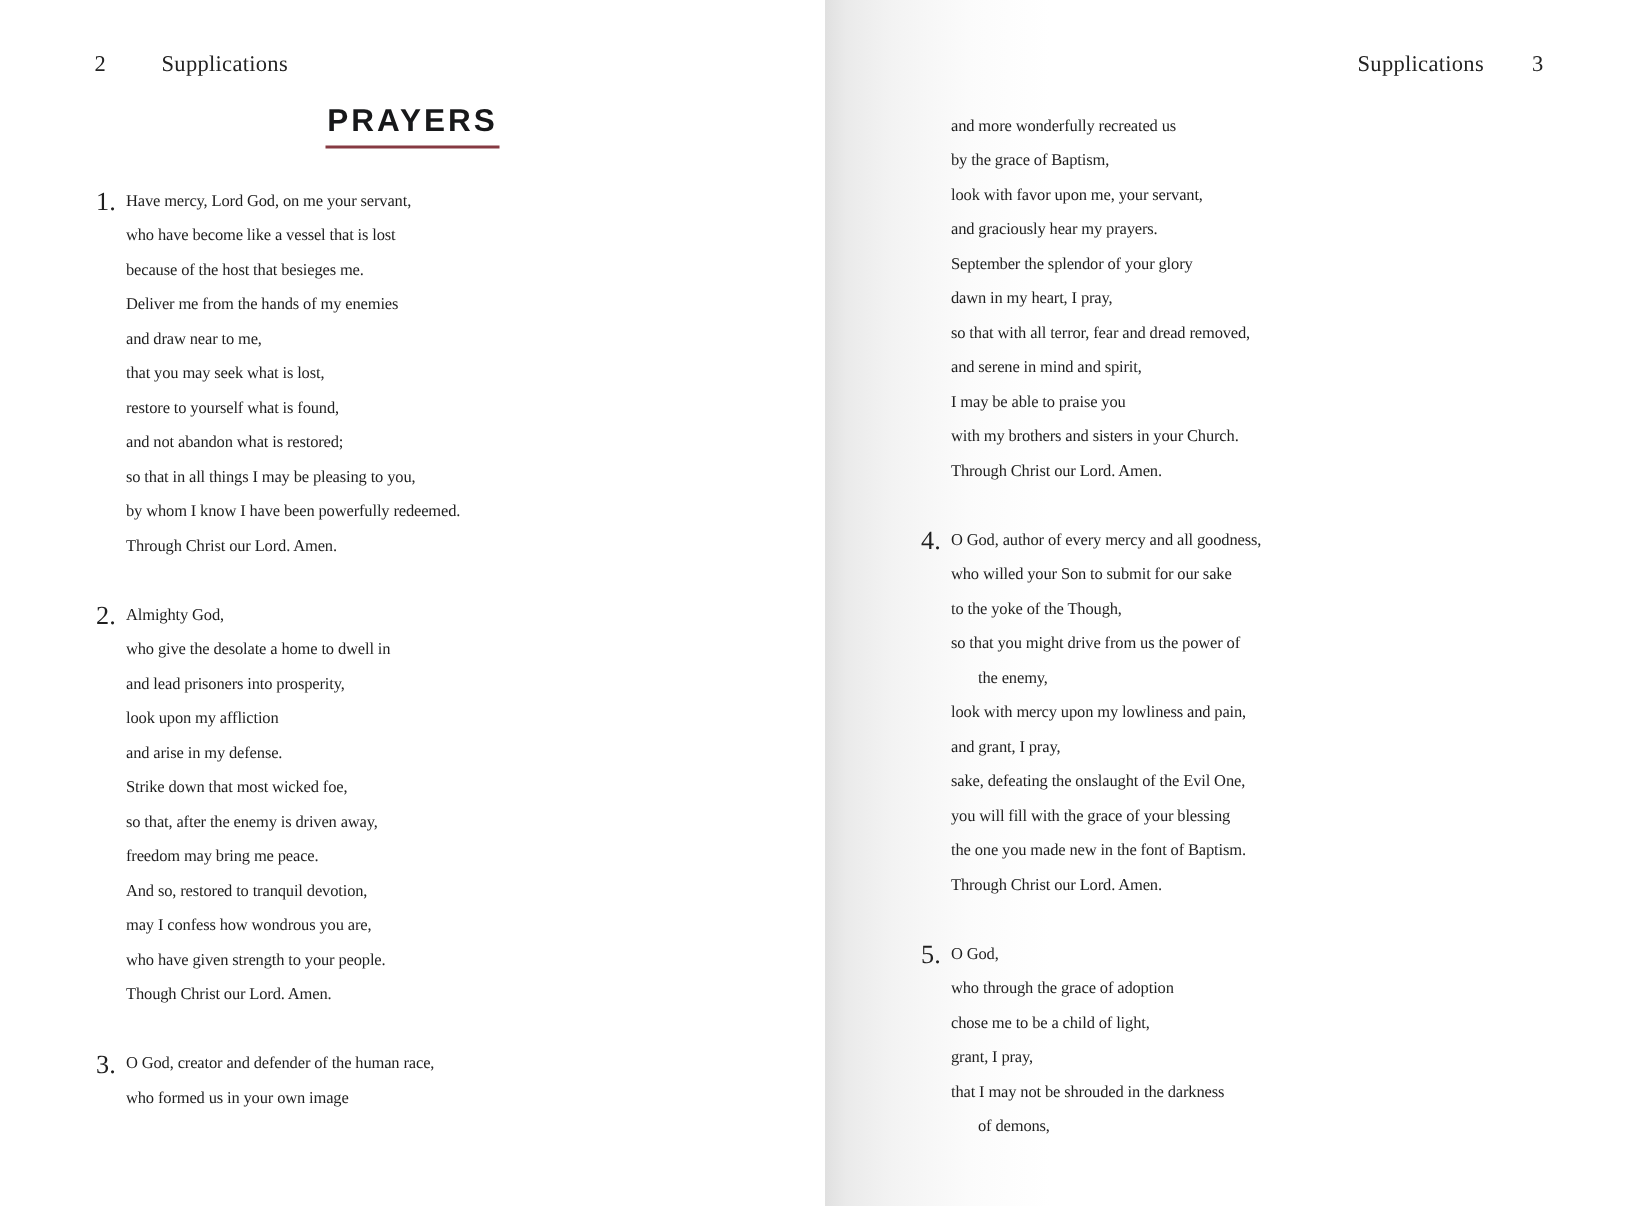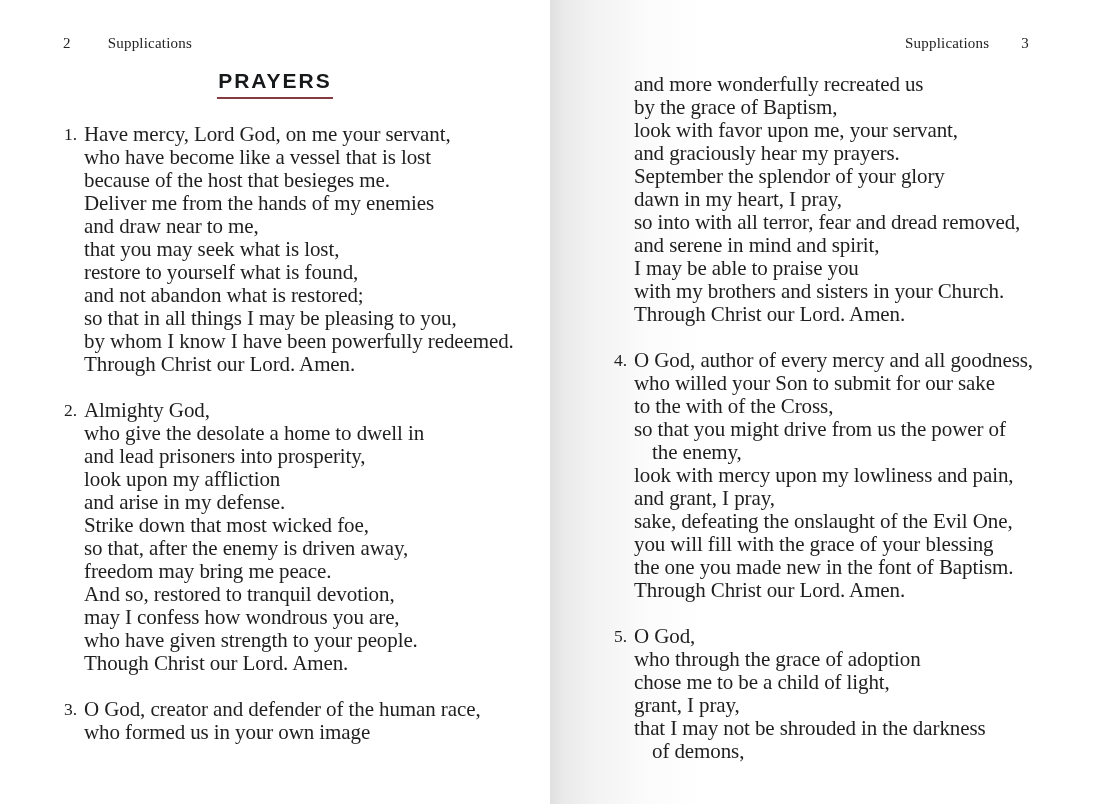--- a/index.html
+++ b/index.html
@@ -37,21 +37,21 @@
   .prayers { margin-top: 24px; }
   .continuation { margin-top: 20px; padding-left: 21px; }
   .prayer { position: relative; padding-left: 21px; }
   .prayer + .prayer { margin-top: 23px; }
   .continuation + .prayers { margin-top: 23px; }
   .num {
     position: absolute; left: 1px; top: 0;
     font-size: 17.5px; line-height: 23px;
   }
   .line {
-    font-size: 21px; line-height: 23px;
+    font-size: 11px; line-height: 23px;
     white-space: nowrap; letter-spacing: -0.1px;
   }
   .line.wrap-indent { padding-left: 18px; }
 </style>
 </head>
 <body>
 
 <div class="book">
 
   <div class="page page-left">
@@ -105,32 +105,32 @@
       <span>Supplications</span>
       <span>3</span>
     </div>
     <div class="continuation" id="right-continuation">
         <div class="line">and more wonderfully recreated us</div>
         <div class="line">by the grace of Baptism,</div>
         <div class="line">look with favor upon me, your servant,</div>
         <div class="line">and graciously hear my prayers.</div>
         <div class="line">September the splendor of your glory</div>
         <div class="line">dawn in my heart, I pray,</div>
-        <div class="line">so into with all terror, fear and dread removed,</div>
+        <div class="line">so that with all terror, fear and dread removed,</div>
         <div class="line">and serene in mind and spirit,</div>
         <div class="line">I may be able to praise you</div>
         <div class="line">with my brothers and sisters in your Church.</div>
         <div class="line">Through Christ our Lord. Amen.</div>
       </div>
     <div class="prayers" id="right-prayers">
         <div class="prayer">
           <span class="num">4.</span>
           <div class="line">O God, author of every mercy and all goodness,</div>
           <div class="line">who willed your Son to submit for our sake</div>
-          <div class="line">to the with of the Cross,</div>
+          <div class="line">to the yoke of the Though,</div>
           <div class="line">so that you might drive from us the power of</div>
           <div class="line wrap-indent">the enemy,</div>
           <div class="line">look with mercy upon my lowliness and pain,</div>
           <div class="line">and grant, I pray,</div>
           <div class="line">sake, defeating the onslaught of the Evil One,</div>
           <div class="line">you will fill with the grace of your blessing</div>
           <div class="line">the one you made new in the font of Baptism.</div>
           <div class="line">Through Christ our Lord. Amen.</div>
         </div>
         <div class="prayer">

